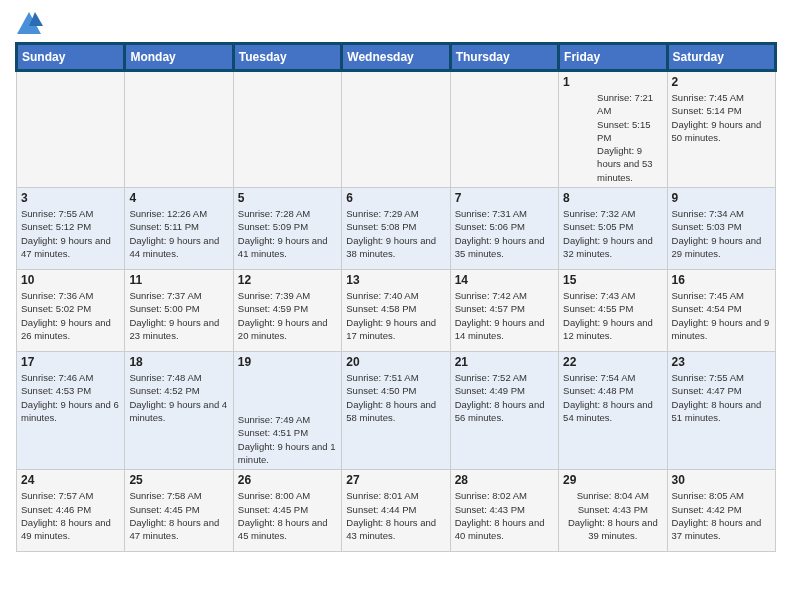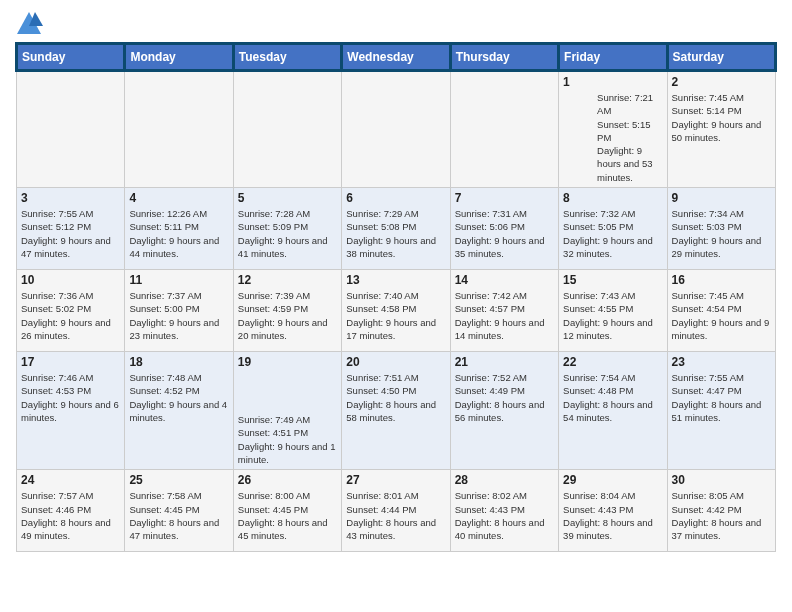--- a/index.html
+++ b/index.html
@@ -308,21 +308,21 @@
 Daylight: 8 hours and 43 minutes.</div>
           </td>
           <td>
             <span class="day-number">28</span>
             <div class="day-info" style="white-space: pre-line;">Sunrise: 8:02 AM
 Sunset: 4:43 PM
 Daylight: 8 hours and 40 minutes.</div>
           </td>
           <td>
             <span class="day-number">29</span>
-            <div class="day-info" style="white-space: pre-line;">Sunrise: 8:04 AM
+            <div class="day-info" style="white-space: pre-line; text-align: center;">Sunrise: 8:04 AM
 Sunset: 4:43 PM
 Daylight: 8 hours and 39 minutes.</div>
           </td>
           <td>
             <span class="day-number">30</span>
             <div class="day-info" style="white-space: pre-line;">Sunrise: 8:05 AM
 Sunset: 4:42 PM
 Daylight: 8 hours and 37 minutes.</div>
           </td>
         </tr>

